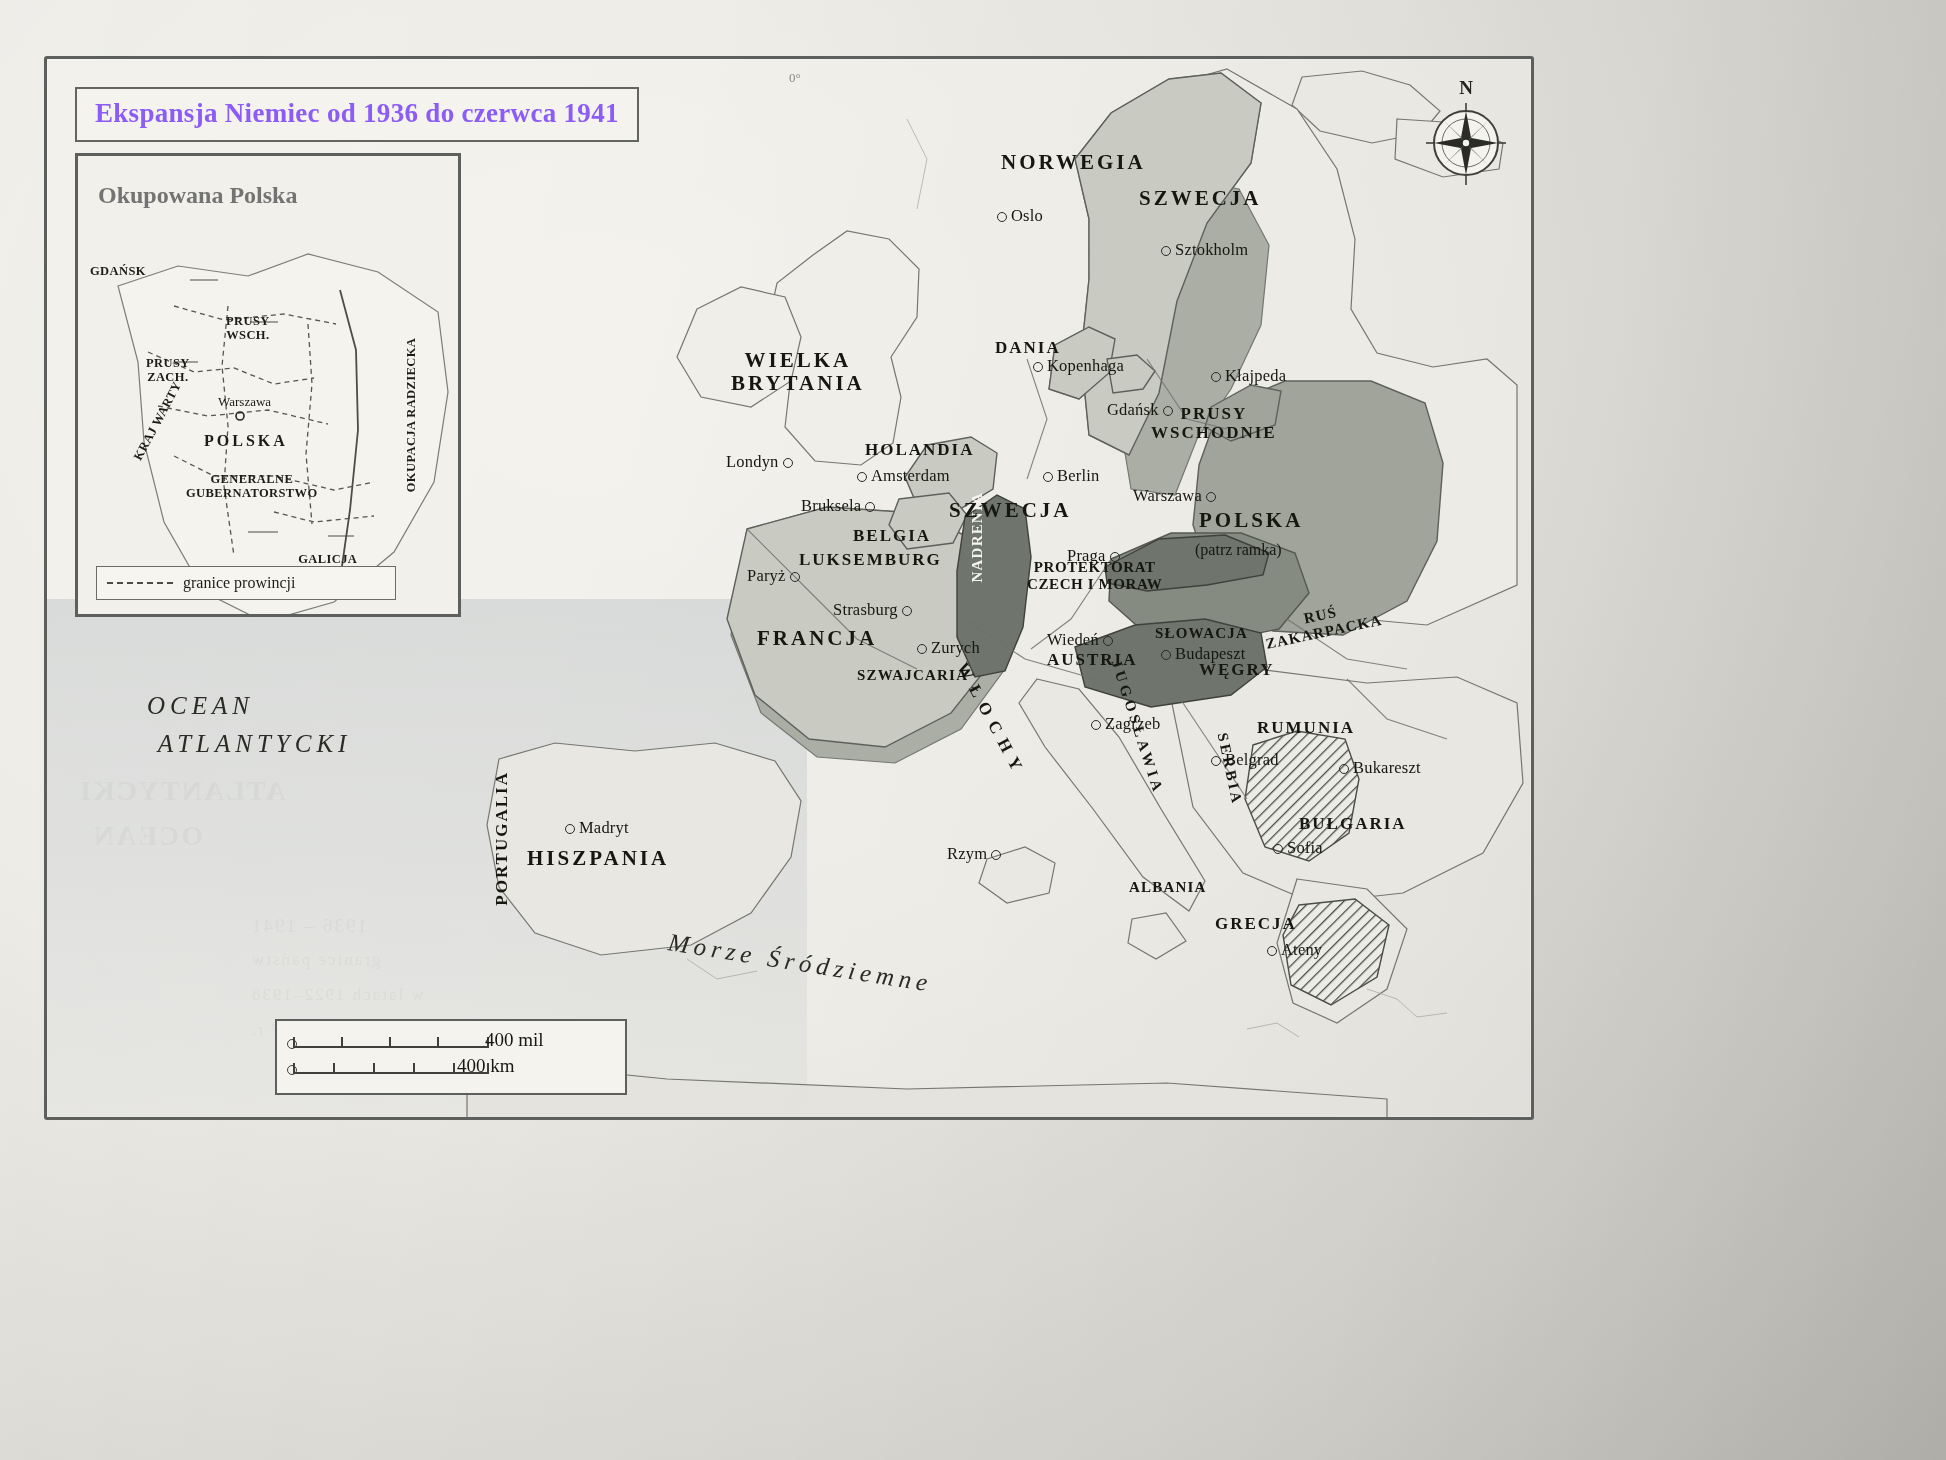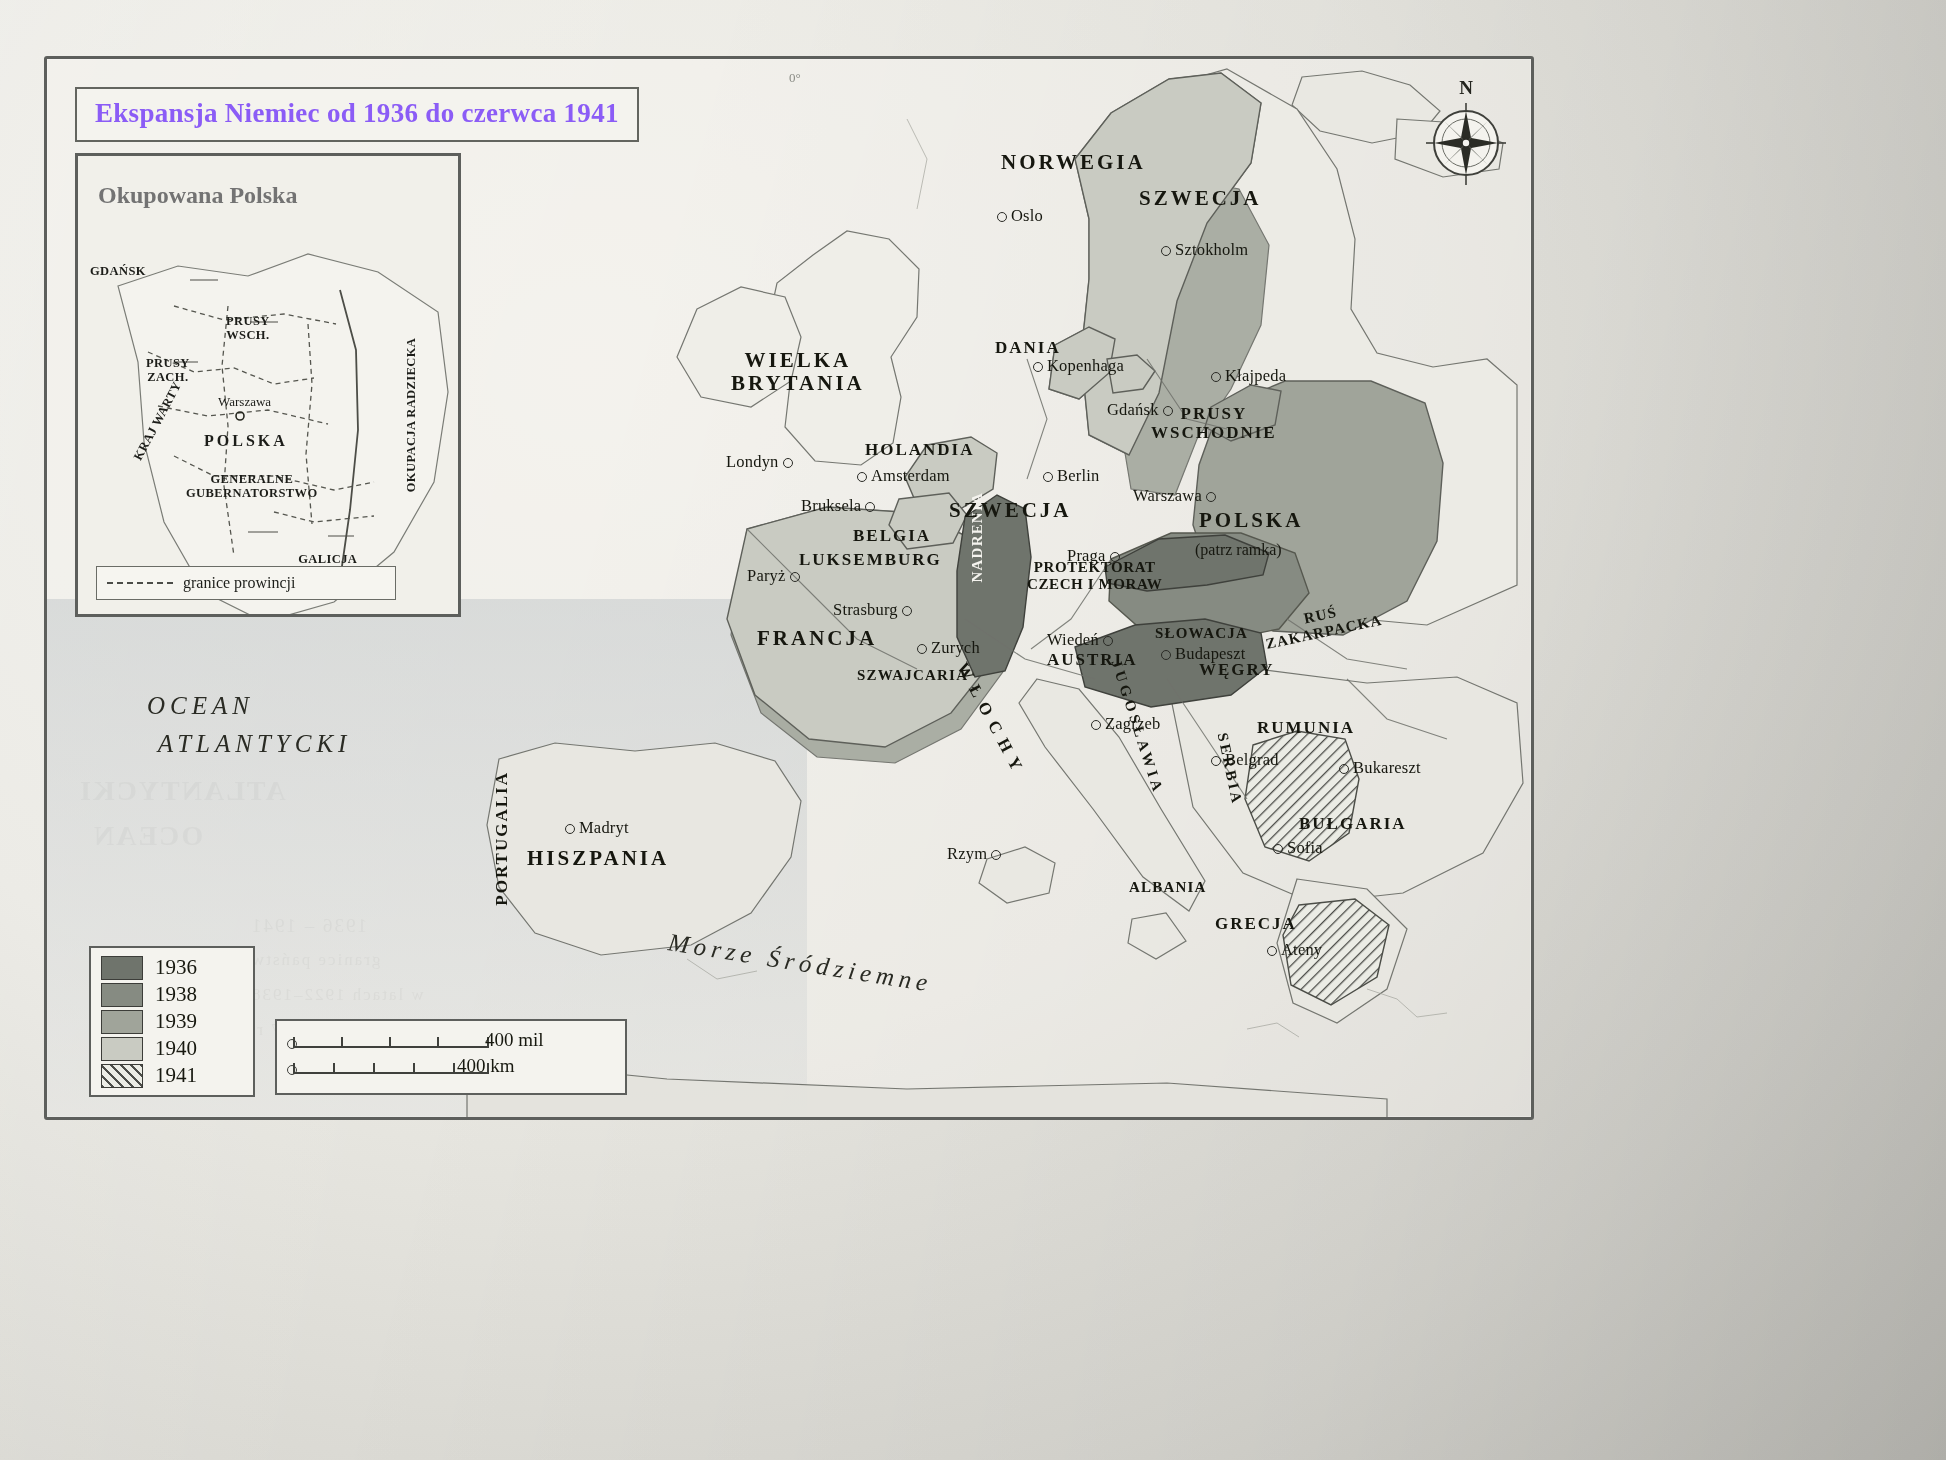--- a/index.html
+++ b/index.html
@@ -484,42 +484,20 @@
   <div class="lab city" style="left:1288px; top:700px;"><span class="dot"></span><span>Bukareszt</span></div>
   <div class="lab city" style="left:1222px; top:780px;"><span class="dot"></span><span>Sofia</span></div>
   <div class="lab city" style="left:900px; top:786px;"><span>Rzym</span><span class="dot"></span></div>
   <div class="lab city" style="left:1216px; top:882px;"><span class="dot"></span><span>Ateny</span></div>
   <div class="lab city" style="left:514px; top:760px;"><span class="dot"></span><span>Madryt</span></div>
 
   <div class="lab sea" style="left:100px; top:628px; line-height:1.5;">OCEAN
  ATLANTYCKI</div>
   <div class="lab sea" style="left:620px; top:890px; transform:rotate(9deg);">Morze Śródziemne</div>
 
-  <div id="legend">
-    <div class="legend-row">
-      <span class="swatch sw1936"></span>
-      <span class="yr">1936</span>
-    </div>
-    <div class="legend-row">
-      <span class="swatch sw1938"></span>
-      <span class="yr">1938</span>
-    </div>
-    <div class="legend-row">
-      <span class="swatch sw1939"></span>
-      <span class="yr">1939</span>
-    </div>
-    <div class="legend-row">
-      <span class="swatch sw1940"></span>
-      <span class="yr">1940</span>
-    </div>
-    <div class="legend-row">
-      <span class="swatch sw1941"></span>
-      <span class="yr">1941</span>
-    </div>
-  </div>
 
   <div id="scalebars">
     <div class="scale-line">
       <span class="endo"></span>
       <span class="bar">
         <span class="tick" style="left:0"></span>
         <span class="tick" style="left:48px"></span>
         <span class="tick" style="left:96px"></span>
         <span class="tick" style="left:144px"></span>
         <span class="tick" style="left:194px"></span>

